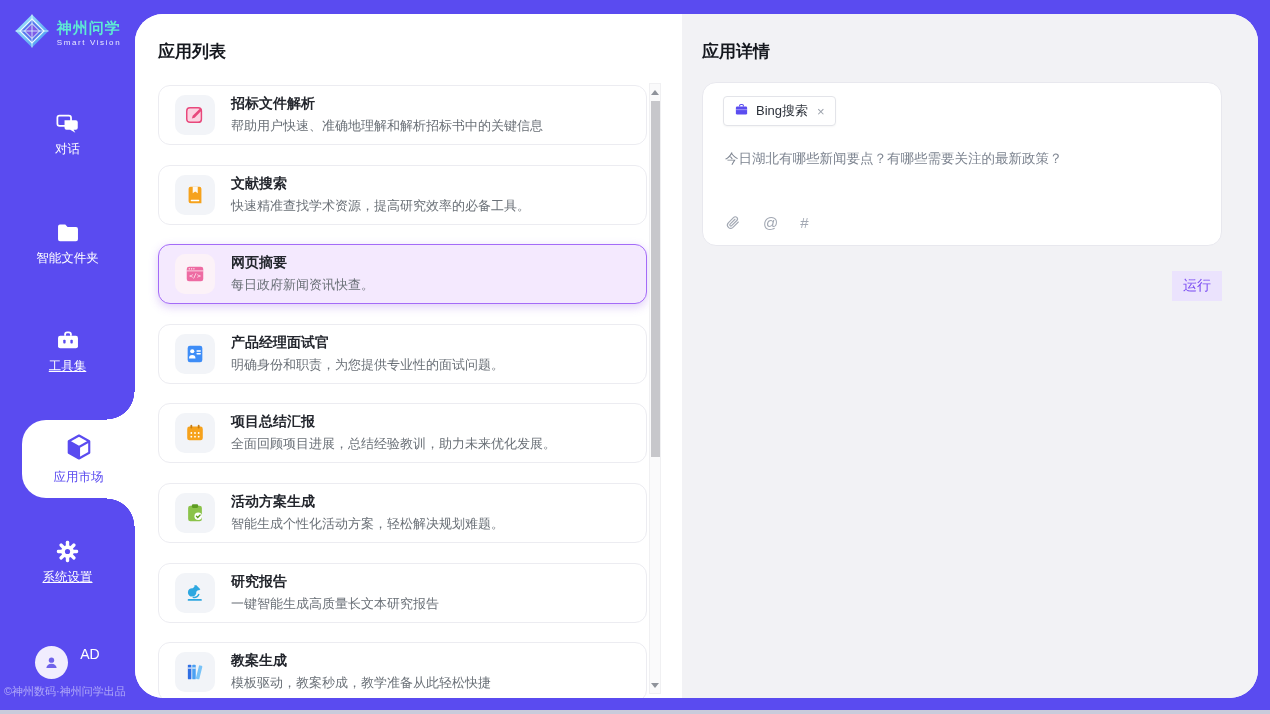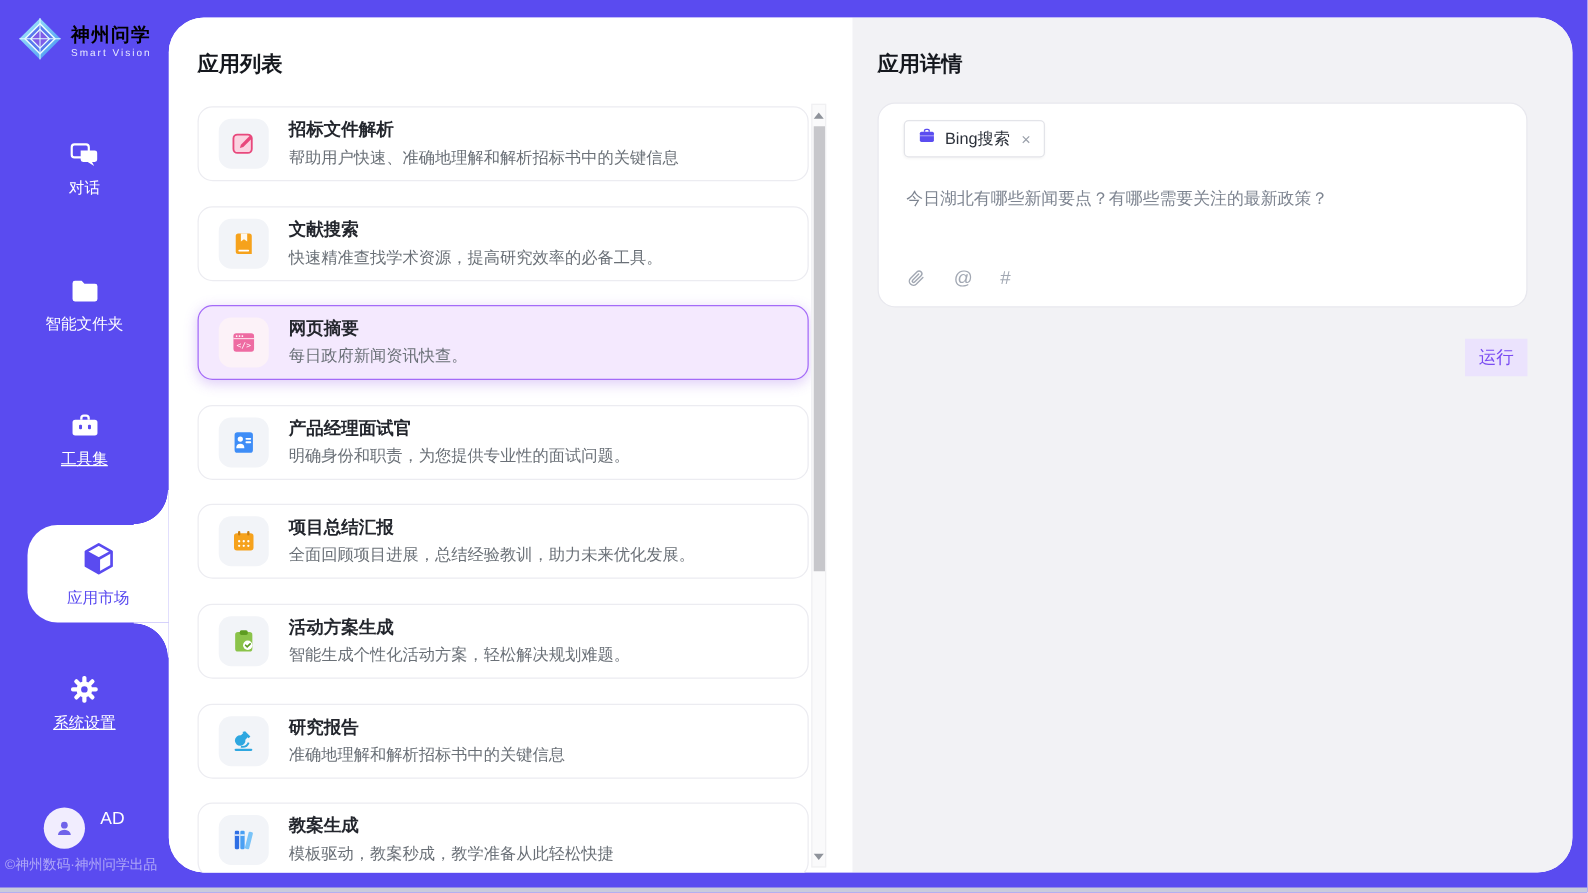--- a/index.html
+++ b/index.html
@@ -6,21 +6,21 @@
   html,body { width:1270px; height:714px; }
   body {
     position:relative; background:#5a4bf0; overflow:hidden;
     font-family:"Liberation Sans", sans-serif;
   }
   .bottom-strip { position:absolute; left:0; right:0; bottom:0; height:4px; background:#c9cbdb; }
 
   
   .sidebar { position:absolute; left:0; top:0; width:135px; height:710px; }
   .logo { position:absolute; top:13px; left:0; width:135px; display:flex; align-items:center; justify-content:center; gap:7px; }
-  .logo-cn { color:#000000; font-size:15px; font-weight:bold; letter-spacing:1px; line-height:1.25; }
+  .logo-cn { color:#5eead4; font-size:15px; font-weight:bold; letter-spacing:1px; line-height:1.25; }
   .logo-en { color:#e9ebff; font-size:8px; letter-spacing:1.6px; }
   .nav-item { position:absolute; left:0; width:135px; display:flex; flex-direction:column; align-items:center; color:#fff; cursor:pointer; }
   .nav-item .nv-label { font-size:12.5px; }
   .nav-item .nv-label.u { text-decoration:underline; }
   .n0 { top:111px; } .n1 { top:220px; } .n2 { top:328px; } .n4 { top:538px; }
   .nav-tab {
     position:absolute; top:420px; right:0; width:113px; height:78px; background:#fff;
     border-radius:24px 0 0 24px; display:flex; flex-direction:column; align-items:center;
     justify-content:center; gap:3px; color:#5a4bf0; cursor:pointer;
   }
@@ -289,21 +289,21 @@
       <div class="card">
         <span class="tile">
           <svg viewBox="0 0 24 24" width="22" height="22">
             <path d="M13.2 3.2l4.6 4.6-1.6 1.6-.8-.8-2 2a4.6 4.6 0 1 1-3.8-3.8l2-2-.8-.8z" fill="#2ea7e0"></path>
             <path d="M9.5 16.8c3.2.5 5.8-1 6.8-3.6" stroke="#2ea7e0" stroke-width="1.6" fill="none"></path>
             <path d="M5 19.5h13.5" stroke="#2ea7e0" stroke-width="2" stroke-linecap="round"></path>
           </svg>
         </span>
         <span>
           <div class="card-title">研究报告</div>
-          <div class="card-desc">准确地理解和解析招标书中的关键信息</div>
+          <div class="card-desc">一键智能生成高质量长文本研究报告</div>
         </span>
       </div>
 
       <div class="card">
         <span class="tile">
           <svg viewBox="0 0 24 24" width="22" height="22">
             <rect x="4.2" y="4" width="3.8" height="16" rx="1" fill="#2f6fe4"></rect>
             <rect x="9" y="4" width="3.8" height="16" rx="1" fill="#4aa0f3"></rect>
             <g transform="rotate(14 16.5 12.5)">
                 <rect x="14.6" y="4.8" width="3.8" height="15.2" rx="1" fill="#79c3f8"></rect>

